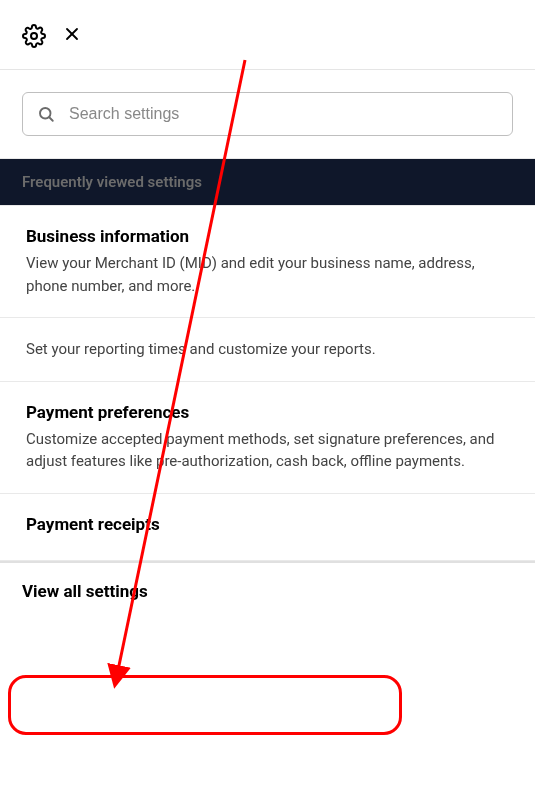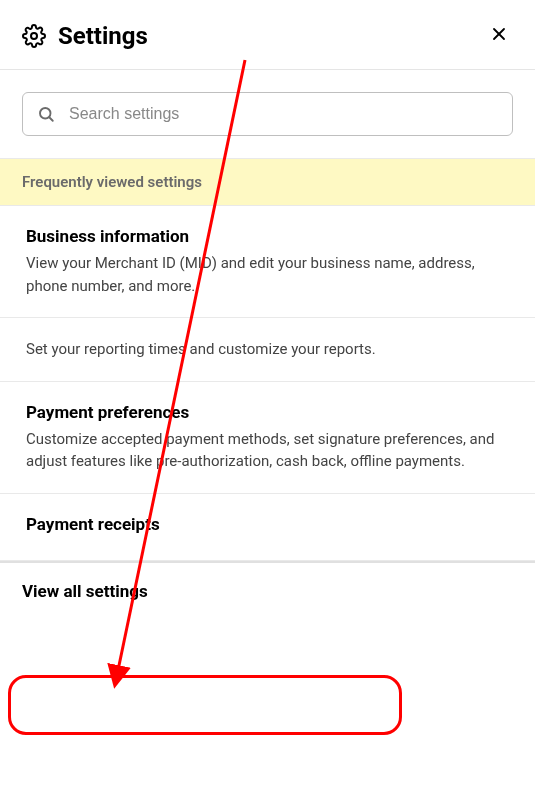--- a/index.html
+++ b/index.html
@@ -59,21 +59,21 @@
     outline: none;
     font-size: 16px;
     color: #333;
     flex: 1;
     background: transparent;
   }
   .search-input::placeholder {
     color: #888;
   }
   .section-label {
-    background: #fef9c3;
+    background: #0f172a;
     padding: 14px 22px;
     font-size: 15px;
     font-weight: 600;
     color: #6b6b6b;
     border-top: 1px solid #e9e9e9;
     border-bottom: 1px solid #e9e9e9;
   }
   .setting-item {
     padding: 20px 26px;
     border-bottom: 1px solid #e9e9e9;
@@ -117,21 +117,20 @@
 </head>
 <body>
 
 <div class="header">
   <span class="header-icon">
     <svg width="24" height="24" viewBox="0 0 24 24" fill="none" stroke="#000" stroke-width="2" stroke-linecap="round" stroke-linejoin="round">
       <circle cx="12" cy="12" r="3"></circle>
       <path d="M19.4 15a1.65 1.65 0 0 0 .33 1.82l.06.06a2 2 0 1 1-2.83 2.83l-.06-.06a1.65 1.65 0 0 0-1.82-.33 1.65 1.65 0 0 0-1 1.51V21a2 2 0 0 1-4 0v-.09a1.65 1.65 0 0 0-1-1.51 1.65 1.65 0 0 0-1.82.33l-.06.06a2 2 0 1 1-2.83-2.83l.06-.06a1.65 1.65 0 0 0 .33-1.82 1.65 1.65 0 0 0-1.51-1H3a2 2 0 0 1 0-4h.09a1.65 1.65 0 0 0 1.51-1 1.65 1.65 0 0 0-.33-1.82l-.06-.06a2 2 0 1 1 2.83-2.83l.06.06a1.65 1.65 0 0 0 1.82.33h0a1.65 1.65 0 0 0 1-1.51V3a2 2 0 0 1 4 0v.09a1.65 1.65 0 0 0 1 1.51h0a1.65 1.65 0 0 0 1.82-.33l.06-.06a2 2 0 1 1 2.83 2.83l-.06.06a1.65 1.65 0 0 0-.33 1.82v0a1.65 1.65 0 0 0 1.51 1H21a2 2 0 0 1 0 4h-.09a1.65 1.65 0 0 0-1.51 1z"></path>
     </svg>
   </span>
-  <div class="header-title">Settings</div>
   <button class="close-btn">
     <span>
       <svg width="20" height="20" viewBox="0 0 24 24" fill="none" stroke="#000" stroke-width="2.2" stroke-linecap="round">
         <line x1="18" y1="6" x2="6" y2="18"></line>
         <line x1="6" y1="6" x2="18" y2="18"></line>
       </svg>
     </span>
   </button>
 </div>
 

